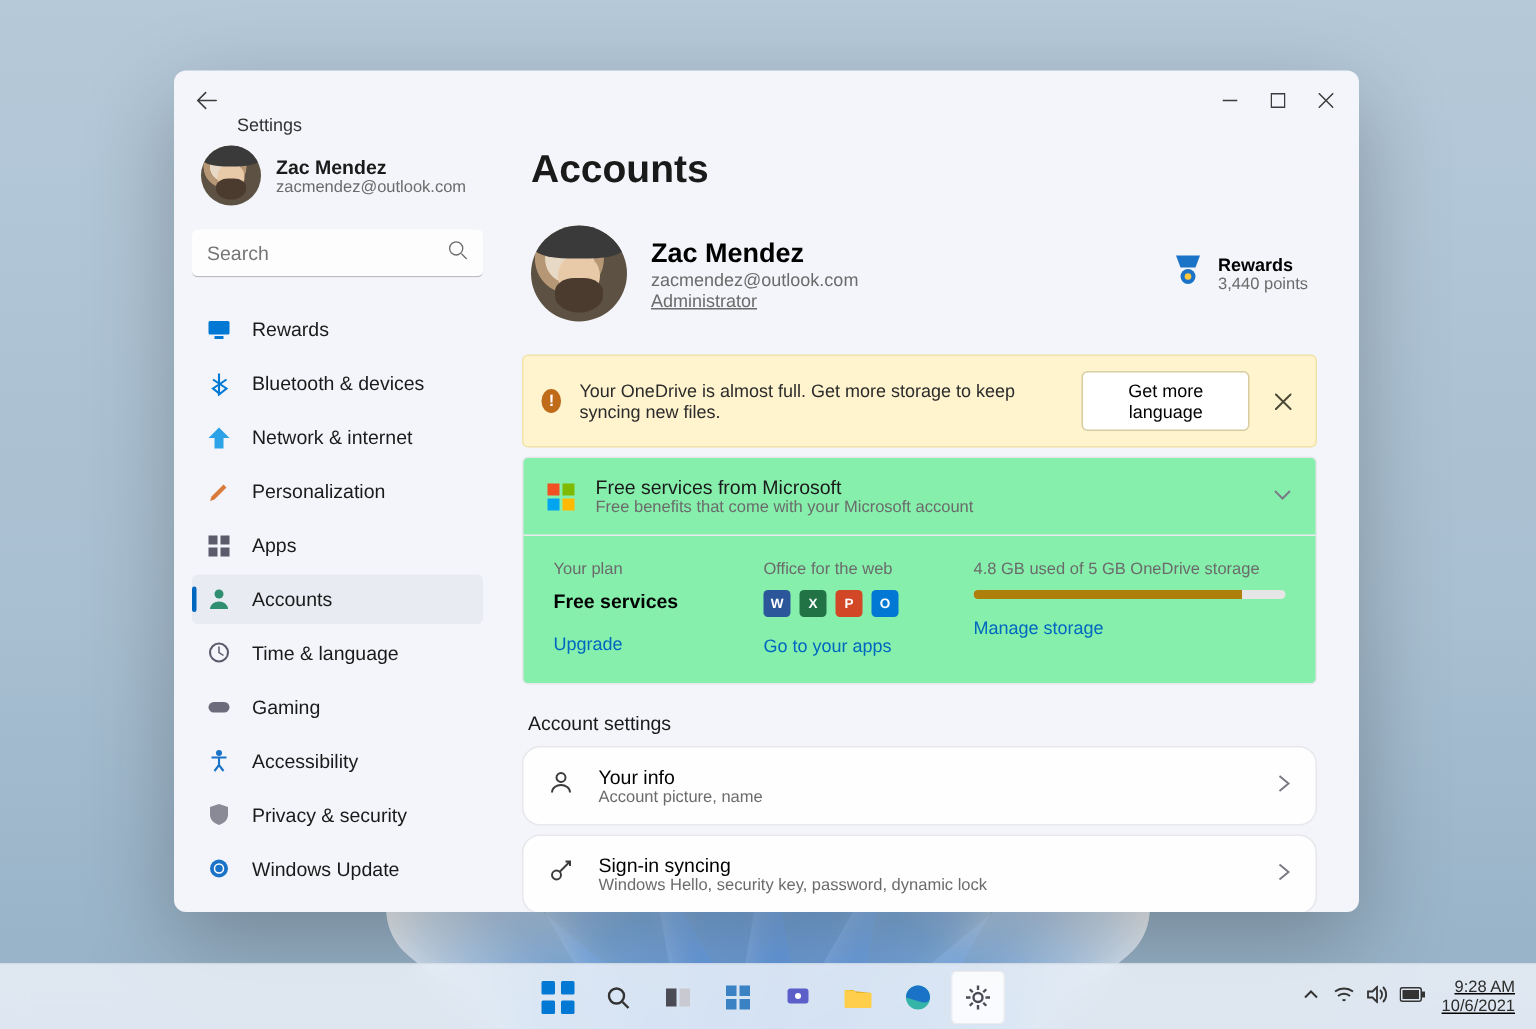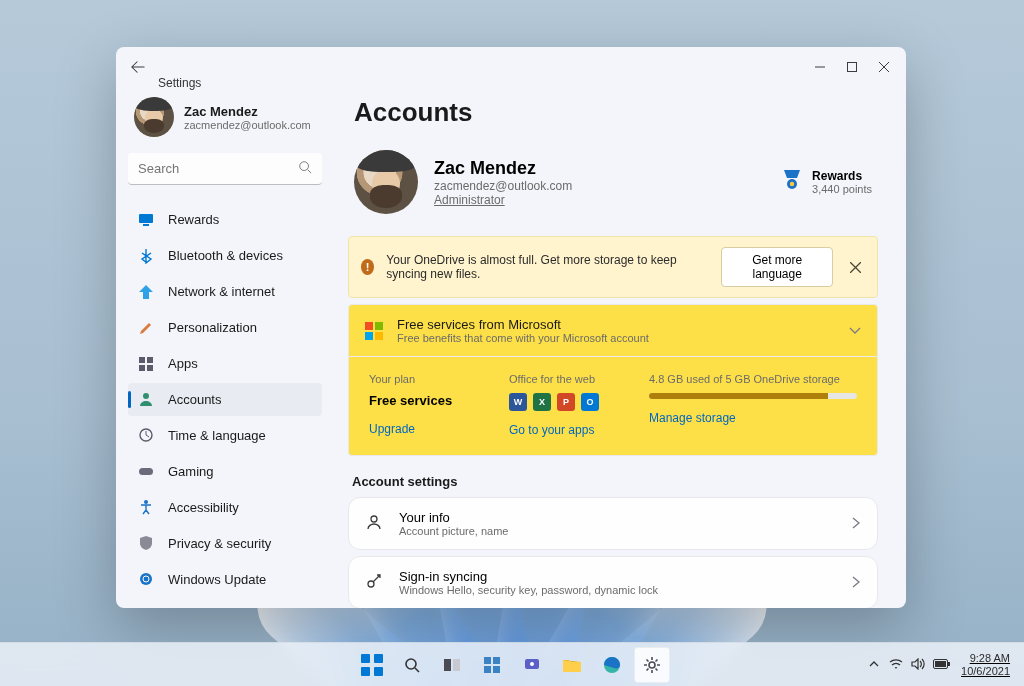--- a/index.html
+++ b/index.html
@@ -158,21 +158,21 @@
     width:16px;height:16px;border-radius:50%;background:#c06b1a;
     color:#fff;display:flex;align-items:center;justify-content:center;font-size:11px;font-weight:700;
   }
   .banner .btn {
     background:#fff; border:1px solid #d7cda0; border-radius:4px;
     padding:5px 12px; font-size:12px; margin-left:auto;
   }
   .banner .close { width:24px;height:24px;display:flex;align-items:center;justify-content:center;color:#4b4935;}
 
   .card {
-    background:#fde047; border:1px solid #e7e7ec; border-radius:4px;
+    background:#86efac; border:1px solid #e7e7ec; border-radius:4px;
   }
   .card-row {
     display:flex;align-items:center;padding:12px 16px;gap:14px;
   }
   .card-row .ctitle { font-size:13px; color:#1a1a1a; }
   .card-row .csub { font-size:11px; color:#6b6b6b; }
   .chev { margin-left:auto; color:#7a7a86; }
   .ms-logo {
     width:18px;height:18px;position:relative;flex-shrink:0;
   }
@@ -195,21 +195,21 @@
     color:#fff;font-size:9px;font-weight:700;
   }
   .app.word{background:#2b579a;} .app.excel{background:#217346;}
   .app.ppt{background:#d24726;} .app.outlook{background:#0078d4;}
 
   .storage-bar {
     height:6px;background:#e6e6e6;border-radius:3px;overflow:hidden;margin:4px 0 12px 0;
   }
   .storage-bar .fill { height:100%; background:#ae7f0b; width:86%; }
 
-  .section-title { font-size:13px; font-weight:700; margin: 18px 4px 8px 4px; color:#1a1a1a;}
+  .section-title { font-size:13px; font-weight:400; margin: 18px 4px 8px 4px; color:#1a1a1a;}
 
   .setting {
     background:#fefefe;border:1px solid #e7e7ec;border-radius:12px;
     display:flex;align-items:center;padding:12px 16px;gap:16px;margin-bottom:6px;
   }
   .setting .sicon { width:18px;color:#3b3b3b;flex-shrink:0;}
   .setting .stitle { font-size:13px;}
   .setting .ssub { font-size:11px;color:#6b6b6b;}
   .setting .chev { margin-left:auto;}
 

